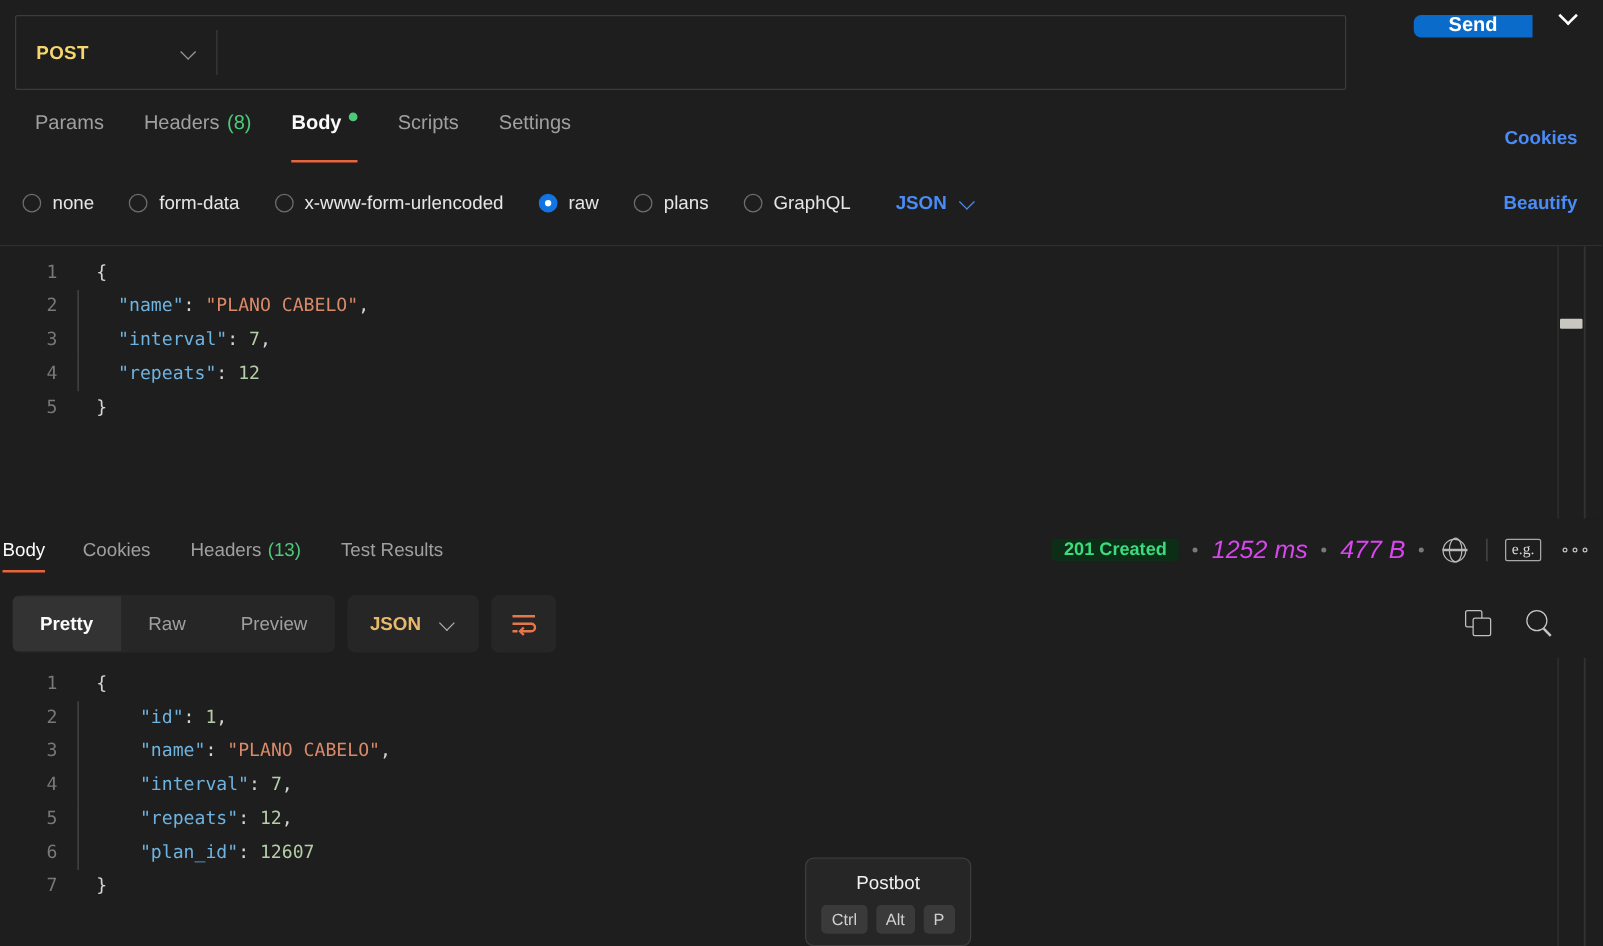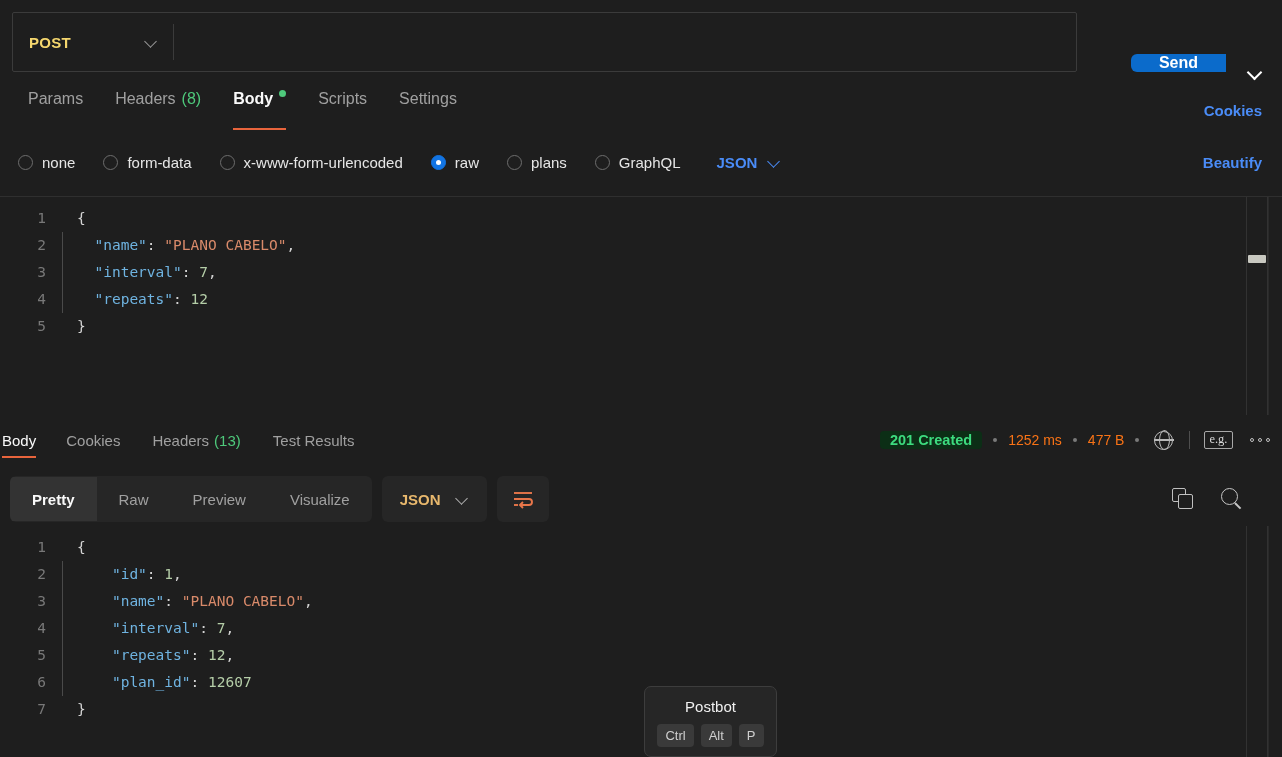--- a/index.html
+++ b/index.html
@@ -46,21 +46,21 @@
     border-right: 1.6px solid #9a9a9a; border-bottom: 1.6px solid #9a9a9a;
     transform: rotate(45deg);
   }
   .vdiv { width: 1px; height: 36px; background: #3b3b3b; }
   .url-input {
     flex: 1; background: transparent; border: none; outline: none;
     color: #f0f0f0; font-size: 15px; padding: 0 18px;
     font-family: "Liberation Sans", sans-serif;
   }
   .send-group {
-    display: flex; align-items: flex-end;
+    display: flex; align-items: flex-start;
     height: 60px;
     padding-left: 44px;
   }
   .send-btn {
     background: #0b6bcb; color: #fff; border: none;
     font-size: 16px; font-weight: bold;
     padding: 0 28px;
     border-radius: 6px 0 0 6px;
     cursor: pointer;
     font-family: "Liberation Sans", sans-serif;
@@ -205,21 +205,21 @@
   }
   .status-pill {
     background: #0c2e16; color: #3ddb7f;
     padding: 1px 10px; border-radius: 4px;
     font-size: 14.5px; font-weight: bold;
   }
   .sep-dot {
     width: 4px; height: 4px; border-radius: 50%;
     background: #7a7a7a; margin: 0 11px;
   }
-  .meta-txt { color: #f97316; font-size: 14px; }
+  .meta-txt { color: #d946ef; font-size: 20px; font-style: italic; }
   .globe {
     width: 19px; height: 19px; border-radius: 50%;
     border: 1.4px solid #b9b9b9; position: relative; margin: 0 2px 0 4px;
   }
   .globe::before {
     content: ""; position: absolute; left: -1.4px; right: -1.4px; top: 50%;
     height: 1.4px; background: #b9b9b9; margin-top: -0.7px;
   }
   .globe::after {
     content: ""; position: absolute; left: 50%; top: -1.4px; bottom: -1.4px;
@@ -429,21 +429,20 @@
         <span></span>
       </span>
   </div>
 </div>
 
 <div class="view-bar">
   <div class="seg">
     <button class="seg-btn active">Pretty</button>
     <button class="seg-btn">Raw</button>
     <button class="seg-btn">Preview</button>
-    <button class="seg-btn">Visualize</button>
   </div>
   <div class="fmt-sel">
     <span class="fmt-label">JSON</span>
     <span class="chev-gray"></span>
   </div>
   <div class="wrap-btn">
     <svg width="24" height="20" viewBox="0 0 24 20">
       <line x1="3" y1="4" x2="21" y2="4" stroke="#e8764a" stroke-width="1.9"></line>
       <path d="M3 10 H18 a3 3 0 0 1 0 6 H10" fill="none" stroke="#e8764a" stroke-width="1.9"></path>
       <polyline points="12,13 9,16 12,19" fill="none" stroke="#e8764a" stroke-width="1.9"></polyline>

